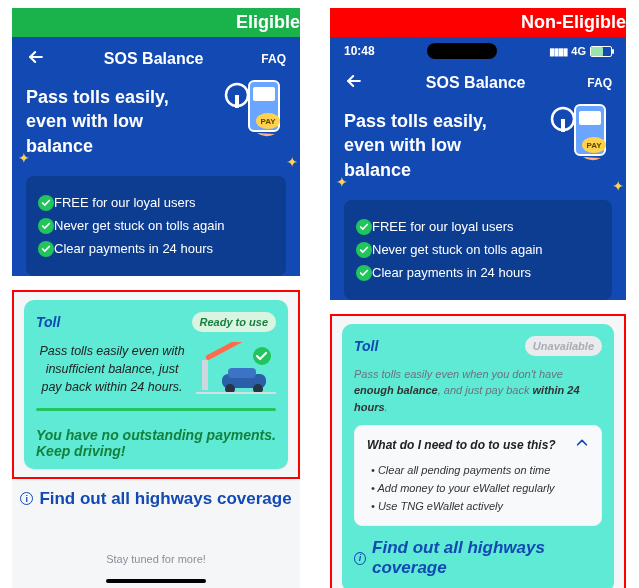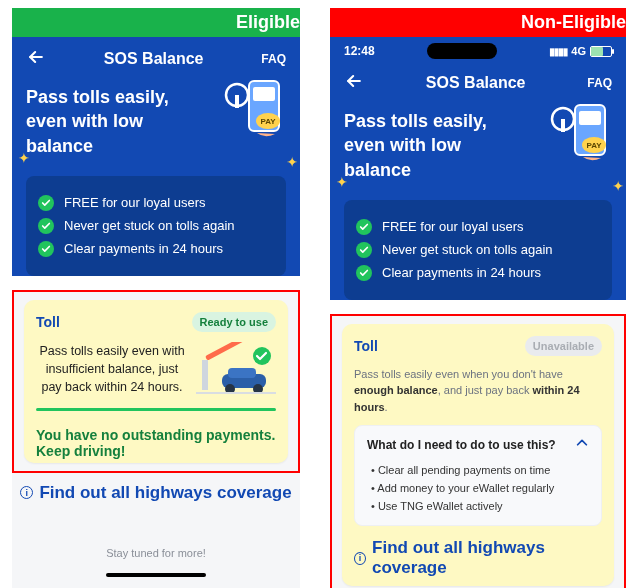--- a/index.html
+++ b/index.html
@@ -19,27 +19,27 @@
   .battery-icon::after { content:""; position:absolute; right:-3px; top:2px; width:2px; height:5px; background:#fff; border-radius:1px; }
   .battery-fill { display:block; height:100%; width:60%; background:#9de3b0; border-radius:1px; }
   .nav-row { display: flex; justify-content: space-between; align-items: center; padding: 10px 14px 8px; color: #fff; }
   .back-arrow svg { width: 20px; height: 20px; }
   .nav-title { font-weight: 600; font-size: 16px; }
   .faq { font-size: 12px; font-weight: 700; }
   .hero { position: relative; padding: 6px 14px 12px; color: #fff; }
   .hero-title { font-size: 18px; font-weight: 700; line-height: 1.35; white-space: pre-line; max-width: 185px; }
   .hero-icon { position: absolute; right: 7px; top: -4px; }
   .benefits-box { background: #0d3d91; border-radius: 8px; margin: 6px 14px 14px; padding: 12px 12px; }
-  .benefit { display: flex; align-items: center; gap: 10px; color: #fff; font-size: 13px; margin: 7px 0; }
+  .benefit { display: flex; align-items: center; color: #fff; font-size: 13px; margin: 7px 0; }
   .check-circle { width: 16px; height: 16px; border-radius: 50%; background: #21c45d; display:flex; align-items:center; justify-content:center; flex-shrink:0; }
   .check-circle svg { width: 10px; height: 10px; }
   .below { background: #f5f6f8; padding-bottom: 24px; }
   .card-wrap { padding: 10px 12px; }
   .card-wrap.highlighted { border: 2px solid #ff0000; padding: 8px 10px; }
-  .card { background: #fef9c3; border-radius: 10px; padding: 12px 12px 4px; box-shadow: 0 1px 2px rgba(0,0,0,0.06); }
+  .card { background: #5eead4; border-radius: 10px; padding: 12px 12px 10px; box-shadow: 0 1px 2px rgba(0,0,0,0.06); font-style: italic; }
   .card-head { display:flex; justify-content:space-between; align-items:center; margin-bottom: 10px; }
   .card-title { color: #1249b3; font-weight: 700; font-size: 14px; }
   .badge { font-size: 11px; font-weight: 600; padding: 4px 8px; border-radius: 10px; }
   .badge-ready { background: #d9f4e1; color: #15803d; }
   .badge-unavail { background: #e9ebee; color: #a9adb3; }
   .card-body { display:flex; gap: 8px; }
   .card-text { font-size: 12.5px; color: #222; line-height: 1.45; flex: 1; text-align: center; }
   .card-desc { font-size: 11px; color: #6b7280; line-height: 1.5; }
   .card-desc .b { font-weight: 700; color: #333; }
   .car-graphic { width: 80px; height: 56px; flex-shrink:0; }
@@ -155,21 +155,21 @@
     </div>
     <div class="stay-tuned">Stay tuned for more!</div>
     <div class="home-indicator"></div>
   </div>
 </div>
 
 <div class="panel panel-right">
   <div class="banner banner-red">Non-Eligible</div>
   <div class="phone">
     <div class="status-bar">
-      <span>12:48</span>
+      <span>10:48</span>
       <span class="status-pill"></span>
       <span class="status-right">
         <span class="signal-icon">▮▮▮▮</span>
         <span>4G</span>
         <span class="battery-icon">
             <span class="battery-fill"></span>
           </span>
       </span>
     </div>
     <div class="nav-row">

